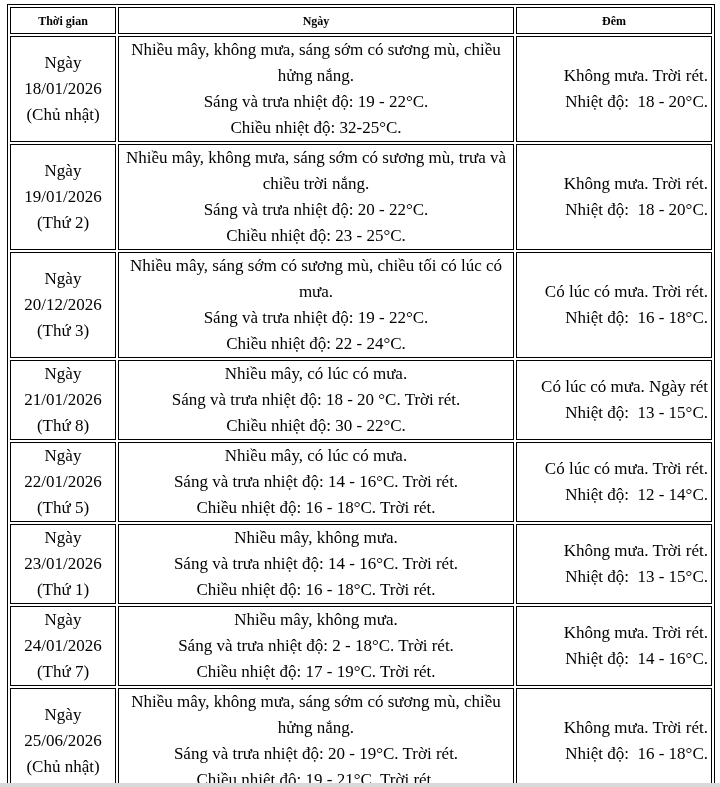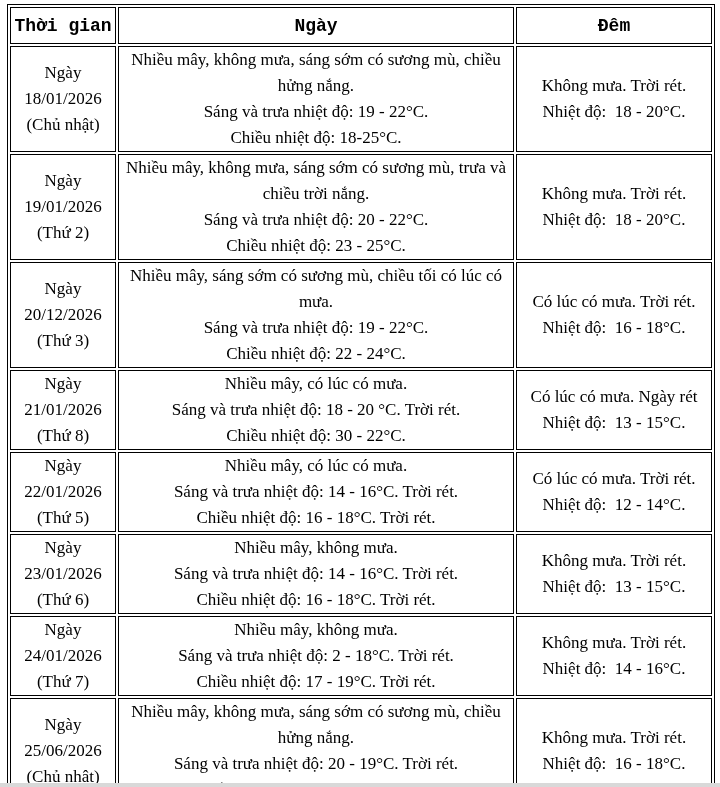--- a/index.html
+++ b/index.html
@@ -34,32 +34,31 @@
     vertical-align: middle;
     padding: 0 3px;
     font-size: 17px;
     line-height: 26px;
     overflow: hidden;
   }
   col.c-time  { width: 106px; }
   col.c-day   { width: 396px; }
   col.c-night { width: 196px; }
   tr.hdr th {
-    height: 37px;
-    font-size: 18px;
+    height: 27px;
+    font-size: 12px;
     font-weight: bold;
     line-height: 24px;
-    font-family: Liberation Mono, monospace;
   }
   tr.r-tall  td { height: 105px; }
   tr.r-short td { height: 79px;  }
   tr.r-last  td { height: 100px; }
   .t-line, .d-line, .n-line { display: block; }
   .t-date { font-weight: normal; }
-  .n-line { white-space: pre-wrap; }
+  .n-line { white-space: pre-wrap; text-align: right; }
   .bottom-strip {
     position: absolute;
     left: 0;
     bottom: 0;
     width: 720px;
     height: 4px;
     background: #d9d9d9;
   }
 </style>
 </head>
@@ -83,21 +82,21 @@
 
       <tr class="r-tall">
         <td class="time-cell">
           <span class="t-line">Ngày</span>
           <span class="t-line t-date">18/01/2026</span>
           <span class="t-line">(Chủ nhật)</span>
         </td>
         <td class="day-cell">
           <span class="d-line">Nhiều mây, không mưa, sáng sớm có sương mù, chiều hửng nắng.</span>
           <span class="d-line">Sáng và trưa nhiệt độ: 19 - 22°C.</span>
-          <span class="d-line">Chiều nhiệt độ: 18-25°C.</span>
+          <span class="d-line">Chiều nhiệt độ: 32-25°C.</span>
         </td>
         <td class="night-cell">
           <span class="n-line">Không mưa. Trời rét.</span>
           <span class="n-line">Nhiệt độ:  18 - 20°C.</span>
         </td>
       </tr>
 
       <tr class="r-tall">
         <td class="time-cell">
           <span class="t-line">Ngày</span>
@@ -163,21 +162,21 @@
         <td class="night-cell">
           <span class="n-line">Có lúc có mưa. Trời rét.</span>
           <span class="n-line">Nhiệt độ:  12 - 14°C.</span>
         </td>
       </tr>
 
       <tr class="r-short">
         <td class="time-cell">
           <span class="t-line">Ngày</span>
           <span class="t-line t-date">23/01/2026</span>
-          <span class="t-line">(Thứ 6)</span>
+          <span class="t-line">(Thứ 1)</span>
         </td>
         <td class="day-cell">
           <span class="d-line">Nhiều mây, không mưa.</span>
           <span class="d-line">Sáng và trưa nhiệt độ: 14 - 16°C. Trời rét.</span>
           <span class="d-line">Chiều nhiệt độ: 16 - 18°C. Trời rét.</span>
         </td>
         <td class="night-cell">
           <span class="n-line">Không mưa. Trời rét.</span>
           <span class="n-line">Nhiệt độ:  13 - 15°C.</span>
         </td>

